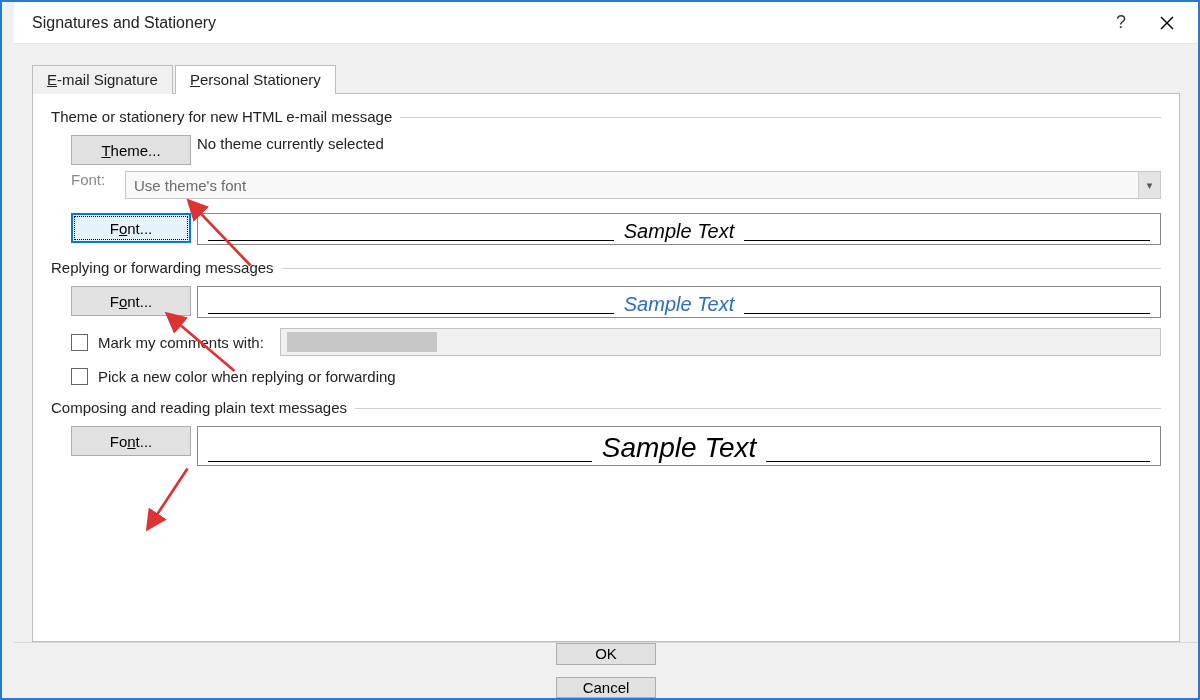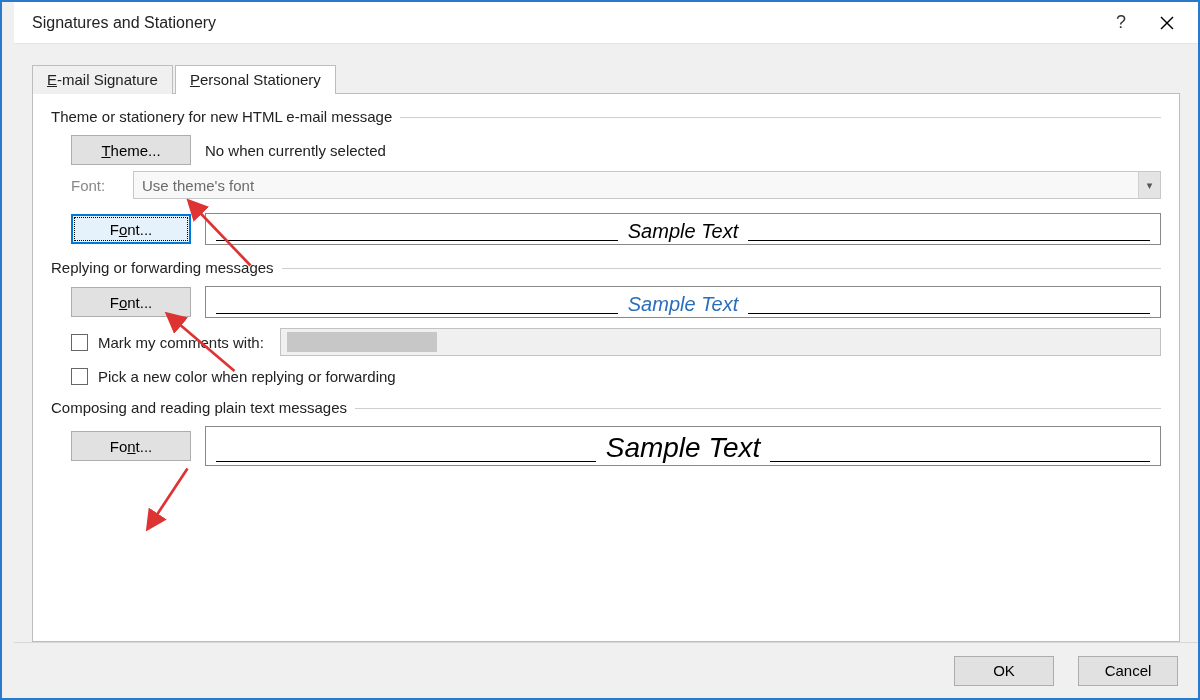--- a/index.html
+++ b/index.html
@@ -87,23 +87,23 @@
     padding-right: 8px;
   }
   .hr-flex {
     flex: 1;
     height: 1px;
     background: #cfcfcf;
     margin-top: 2px;
   }
 
   .body-row {
-    display: flex; align-items: center;
+    display: flex; align-items: flex-start;
     margin: 10px 0 6px 20px;
-    gap: 14px;
+    gap: 6px;
   }
 
   .btn {
     min-width: 120px;
     height: 30px;
     background: #e1e1e1;
     border: 1px solid #adadad;
     font-family: inherit;
     font-size: 15px;
     color: #000;
@@ -201,22 +201,23 @@
   .mark-input .redact {
     width: 150px; height: 20px;
     background: #c7c7c7;
   }
 
   .footer {
     height: 56px;
     background: #f0f0f0;
     display: flex; align-items: center; justify-content: flex-end;
     padding: 0 20px;
-    gap: 24px;
+    gap: 12px;
     border-top: 1px solid #d8d8d8;
+    flex-direction: column;
   }
   .footer .fbtn {
     min-width: 100px; height: 30px;
     background: #e1e1e1;
     border: 1px solid #adadad;
     font-family: inherit;
     font-size: 15px;
   }
 
   
@@ -259,21 +260,21 @@
 
       <div class="group">
         <div class="group-row">
           <div class="group-title">Theme or stationery for new HTML e-mail message</div>
           <div class="hr-flex"></div>
         </div>
         <div class="body-row">
           <button class="btn">
             <span class="ul">T</span>heme...
           </button>
-          <span class="label-inline">No when currently selected</span>
+          <span class="label-inline">No theme currently selected</span>
         </div>
         <div class="body-row" style="margin-top:4px;">
           <span class="label-inline label-disabled" style="min-width:40px;">Font:</span>
           <div class="font-dd">
             <span>Use theme's font</span>
             <div class="dd-arrow">▾</div>
           </div>
         </div>
       </div>
 

